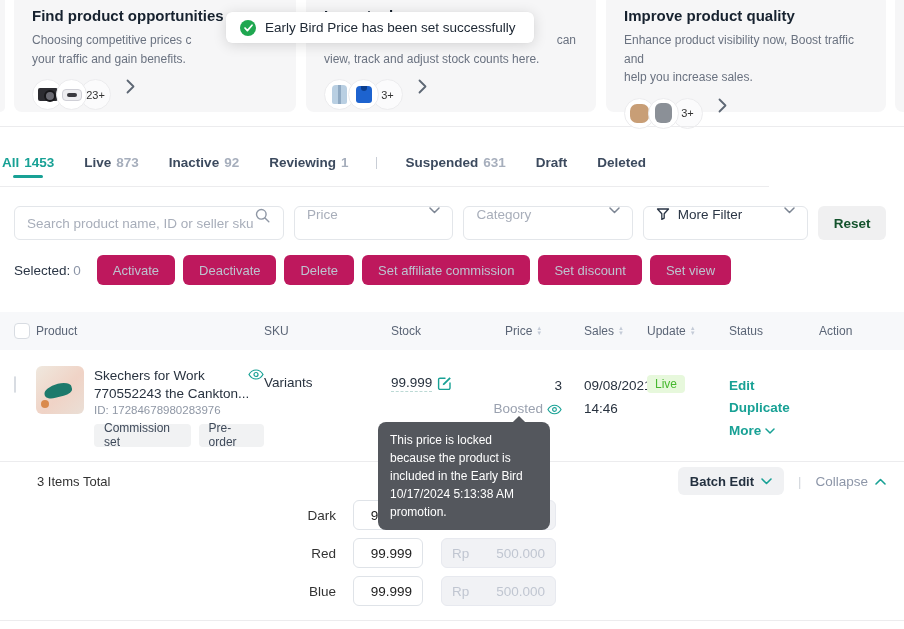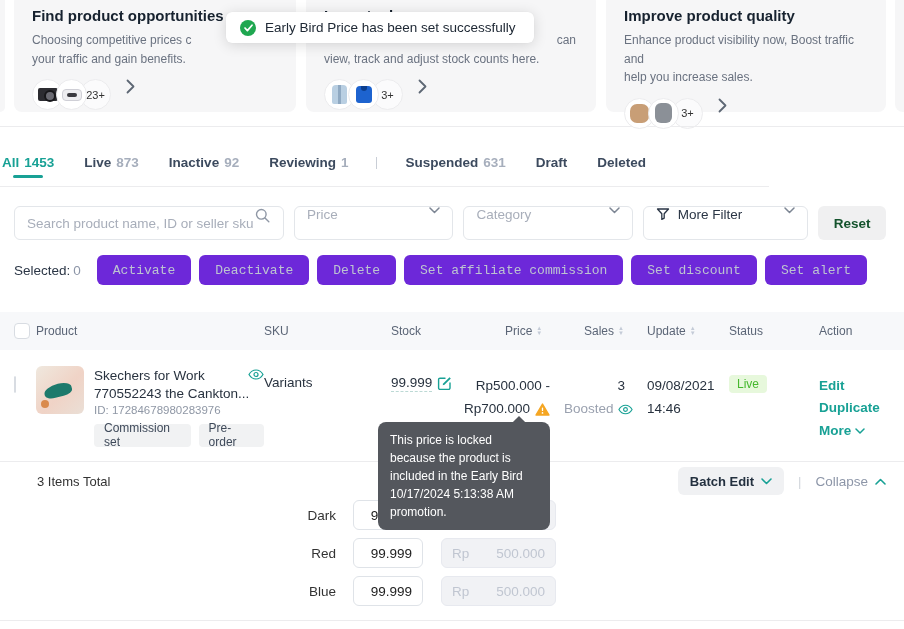--- a/index.html
+++ b/index.html
@@ -83,22 +83,22 @@
   .select-more { width:166px; color:#2a3545; gap:8px; }
   .select-more .lbl { flex:1; }
   .chev { display:flex; color:#7d8694; }
   .reset-btn { margin-left:auto; width:68px; height:34px; border:none; border-radius:6px;
     background:#f0f0f1; font-family:inherit; font-size:13.5px; font-weight:700; color:#14532d; }
 
   
   .bulk-row { position:absolute; top:255px; left:14px; height:30px; display:flex; align-items:center; gap:8px; }
   .selected-lbl { font-size:13.5px; color:#2a3545; margin-right:8px; }
   .selected-lbl .num { color:#8d96a8; margin-left:3px; }
-  .bulk-btn { height:30px; padding:0 16px; border:none; border-radius:6px; background:#6d28d9;
-    font-family:Liberation Mono, monospace; font-size:13px; color:#bdc4d0; }
+  .bulk-btn { height:30px; padding:0 16px; border:none; border-radius:6px; background:#be185d;
+    font-family:Liberation Sans, sans-serif; font-size:13px; color:#bdc4d0; }
 
   
   .grid { display:grid; grid-template-columns:36px 228px 127px 73px 120px 63px 82px 90px 1fr; }
   .table-head { position:absolute; top:312px; left:0; width:904px; height:38px;
     background:#f7f8fa; align-items:center; font-size:12px; color:#5b6576; }
   .th { display:flex; align-items:center; gap:4px; }
   .th-check { padding-left:14px; }
   .th-price { padding-left:41px; }
   .sort { display:flex; flex-direction:column; line-height:5px; font-size:6px; color:#c4cbd7; }
   .checkbox { width:16px; height:16px; background:#fff; border:1px solid #d8dce2; border-radius:4px; }
@@ -325,21 +325,21 @@
 
   <div class="bulk-row">
     <span class="selected-lbl">
       <span>Selected:</span><span class="num">0</span>
     </span>
     <button class="bulk-btn">Activate</button>
     <button class="bulk-btn">Deactivate</button>
     <button class="bulk-btn">Delete</button>
     <button class="bulk-btn">Set affiliate commission</button>
     <button class="bulk-btn">Set discount</button>
-    <button class="bulk-btn">Set alert</button>
+    <button class="bulk-btn">Set view</button>
   </div>
 
   <div class="table-head grid">
     <div class="th th-check">
         <span class="checkbox"></span>
       </div>
     <div class="th">Product</div>
     <div class="th">SKU</div>
     <div class="th">Stock</div>
     <div class="th th-price">
@@ -401,33 +401,20 @@
         <span class="stock-num">99.999</span>
         <span>
           <svg width="15" height="15" viewBox="0 0 15 15">
               <path d="M13 7v5a1.4 1.4 0 0 1-1.4 1.4H3A1.4 1.4 0 0 1 1.6 12V3.6A1.4 1.4 0 0 1 3 2.2h5" fill="none" stroke="#18a195" stroke-width="1.4" stroke-linecap="round"></path>
               <path d="M6.2 7.5L12.5 1.2l1.3 1.3L7.5 8.8l-1.8.5z" fill="#18a195"></path>
             </svg>
         </span>
       </span>
     </div>
 
-    <div class="cell cell-price">
-      <div>Rp500.000 -</div>
-      <div class="price2">
-        <span>Rp700.000</span>
-        <span>
-          <svg width="15" height="13" viewBox="0 0 15 13">
-              <path d="M7.5 1L14 12H1z" fill="#f5a623" stroke="#f5a623" stroke-width="1.4" stroke-linejoin="round"></path>
-              <rect x="6.85" y="4.4" width="1.3" height="3.7" rx="0.6" fill="#fff"></rect>
-              <circle cx="7.5" cy="9.9" r="0.85" fill="#fff"></circle>
-            </svg>
-        </span>
-      </div>
-    </div>
 
     <div class="cell cell-sales">
       <div>3</div>
       <div class="boosted">
         <span>Boosted</span>
         <span>
           <svg width="15" height="11" viewBox="0 0 16 11">
               <path d="M1 5.5C3 2 5.5 1 8 1s5 1 7 4.5C13 9 10.5 10 8 10S3 9 1 5.5z" fill="none" stroke="#18a195" stroke-width="1.2"></path>
               <circle cx="8" cy="5.5" r="2" fill="none" stroke="#18a195" stroke-width="1.2"></circle>
             </svg>

